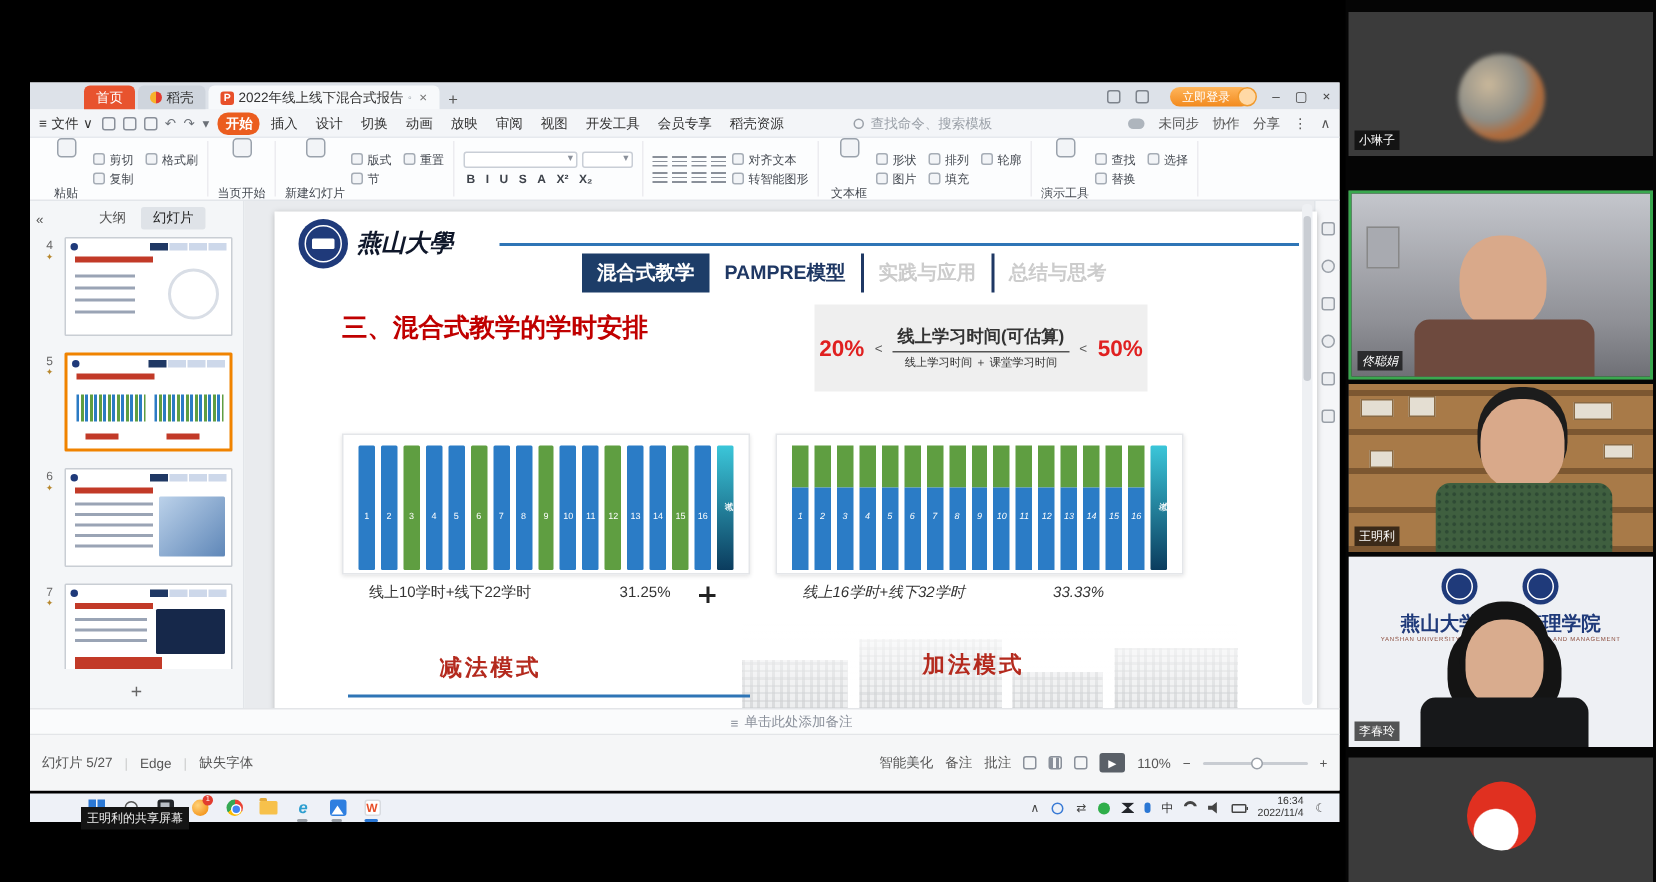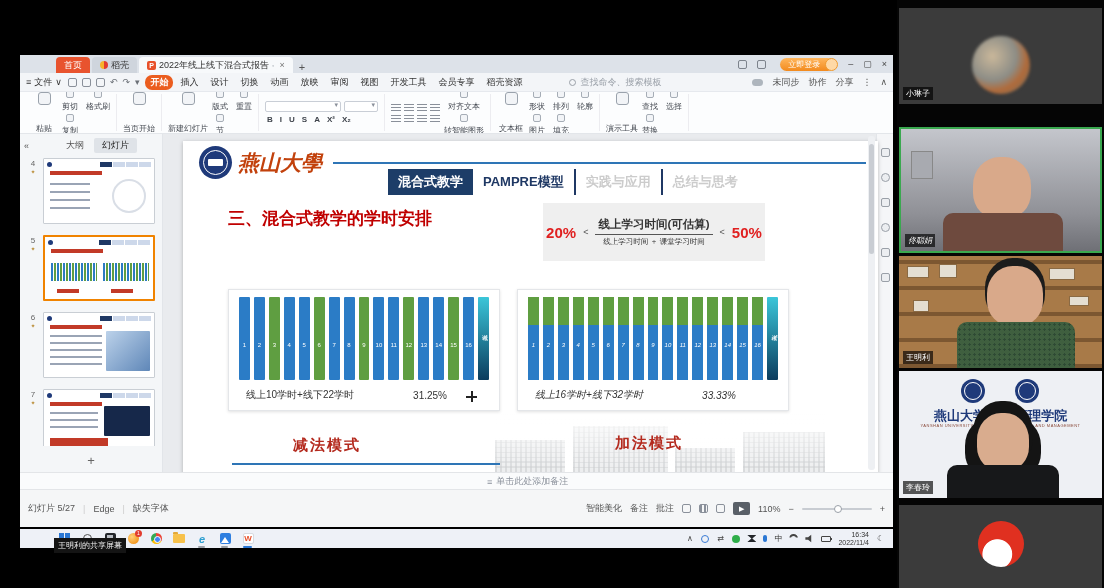--- a/index.html
+++ b/index.html
@@ -39,21 +39,21 @@
   #menu-right{margin-left:auto;display:flex;align-items:center;gap:9px;color:#555;}
   .cloud{width:11px;height:7px;background:#aeb5bd;border-radius:4px;}
 
   
   #ribbon{height:42px;background:#fcfdfe;border-bottom:1px solid #e3e6ea;display:flex;align-items:stretch;padding:2px 4px;overflow:hidden;}
   .rgroup{display:flex;align-items:center;gap:4px;padding:0 6px;border-right:1px solid #ececf0;}
   .rbig{display:flex;flex-direction:column;align-items:center;justify-content:center;gap:18px;min-width:28px;}
   .ricon{width:13px;height:13px;border:1px solid #9aa2ac;border-radius:3px;background:#f2f4f7;}
   .rlabel,.rslabel{font-size:8px;color:#454a52;white-space:nowrap;}
   .rsmall{display:grid;grid-auto-flow:column;grid-template-rows:repeat(2,1fr);column-gap:8px;row-gap:2px;align-content:center;}
-  .rsitem{display:flex;align-items:center;gap:3px;flex-direction:column;}
+  .rsitem{display:flex;align-items:center;gap:3px;}
   .rsicon{width:8px;height:8px;border:1px solid #a6adb6;border-radius:2px;background:#f2f4f7;}
   .fontcol{display:flex;flex-direction:column;gap:3px;justify-content:center;}
   .fontrow{display:flex;gap:3px;align-items:center;}
   .fontbox{width:76px;height:11px;border:1px solid #c9ced6;border-radius:2px;background:#fff;position:relative;}
   .fontbox.small{width:34px;}
   .fontbox::after{content:"▾";position:absolute;right:2px;top:-1px;font-size:7px;color:#8a909a;}
   .fbtn{font-size:8px;color:#3e434b;padding:0 2px;font-weight:bold;}
   .alignic{width:10px;height:8px;background:repeating-linear-gradient(0deg,#8a909a 0 1px,transparent 1px 3px);}
 
   
@@ -88,34 +88,34 @@
   .tsic{width:9px;height:9px;border:1px solid #9aa0a8;border-radius:2px;background:#eceef1;}
   .tsic.round{border-radius:50%;}
 
   
   #slide{position:absolute;left:20px;top:7px;width:695px;height:337px;background:#fff;box-shadow:0 1px 4px rgba(0,0,0,.25);overflow:hidden;}
   #slide-rule{position:absolute;left:150px;right:12px;top:21px;height:2px;background:#2e75b6;}
   #logo{position:absolute;left:16px;top:5px;display:flex;align-items:center;gap:6px;}
   #logo-seal{width:33px;height:33px;border-radius:50%;background:#1f3a7a;position:relative;}
   #logo-seal::before{content:"";position:absolute;inset:4px;border:1px solid #fff;border-radius:50%;}
   #logo-seal::after{content:"";position:absolute;left:9px;top:13px;width:15px;height:7px;background:#fff;border-radius:1px;}
-  #logo-text{font-family:Liberation Sans, sans-serif;font-weight:bold;font-style:italic;font-size:21px;color:#c2410c;}
+  #logo-text{font-family:Liberation Sans, sans-serif;font-weight:bold;font-style:italic;font-size:16px;color:#0f172a;}
   #slidenav{position:absolute;left:205px;top:28px;display:flex;align-items:center;height:26px;}
   .snav{padding:0 10px;font-size:13px;font-weight:bold;color:#1f3864;line-height:26px;white-space:nowrap;}
   .snav.active{background:#1d3d68;color:#fff;}
   .snav.sep{border-left:2px solid #1f3864;}
   #slide-title{position:absolute;left:45px;top:66px;font-size:17px;font-weight:bold;color:#c00000;}
   #formula{position:absolute;left:360px;top:62px;width:222px;height:58px;background:#efefef;display:flex;align-items:center;justify-content:center;gap:7px;}
   .pct{color:#e02020;font-weight:bold;font-size:15px;text-align:center;}
   .lt{color:#555;font-size:9px;}
   #frac{display:flex;flex-direction:column;align-items:center;}
   #frac .num{font-size:11.5px;font-weight:bold;color:#333;border-bottom:1.5px solid #555;padding:0 3px 2px 3px;}
   #frac .den{font-size:7.5px;color:#333;margin-top:2px;}
 
-  .chartbox{position:absolute;top:148px;width:272px;height:122px;background:#fff;border:1px solid #e4e6e9;box-shadow:0 1px 3px rgba(0,0,0,.12);}
+  .chartbox{position:absolute;top:148px;width:272px;height:94px;background:#fff;border:1px solid #e4e6e9;box-shadow:0 1px 3px rgba(0,0,0,.12);}
   #chart1{left:45px;} #chart2{left:334px;font-style:italic;}
   .bars{position:absolute;left:10px;right:10px;top:7px;height:83px;display:flex;gap:4px;}
   .bar{flex:1;position:relative;border-radius:1px;}
   .bar .num{position:absolute;left:0;right:0;top:54%;text-align:center;font-size:6px;color:#fff;}
   .bar.exam{background:linear-gradient(#3bc6d9,#0b3c5e);}
   .exam-label{position:absolute;left:0;right:0;top:40%;color:#fff;font-size:6px;writing-mode:vertical-rl;margin:0 auto;height:20px;}
   .bar.stack .seg-top{position:absolute;left:0;right:0;top:0;height:34%;}
   .bar.stack .seg-bot{position:absolute;left:0;right:0;top:34%;bottom:0;}
   .cap-row{position:absolute;left:0;right:0;top:98px;display:flex;align-items:center;font-size:10px;color:#333;}
   .cap-row .cap{margin-left:17px;}

